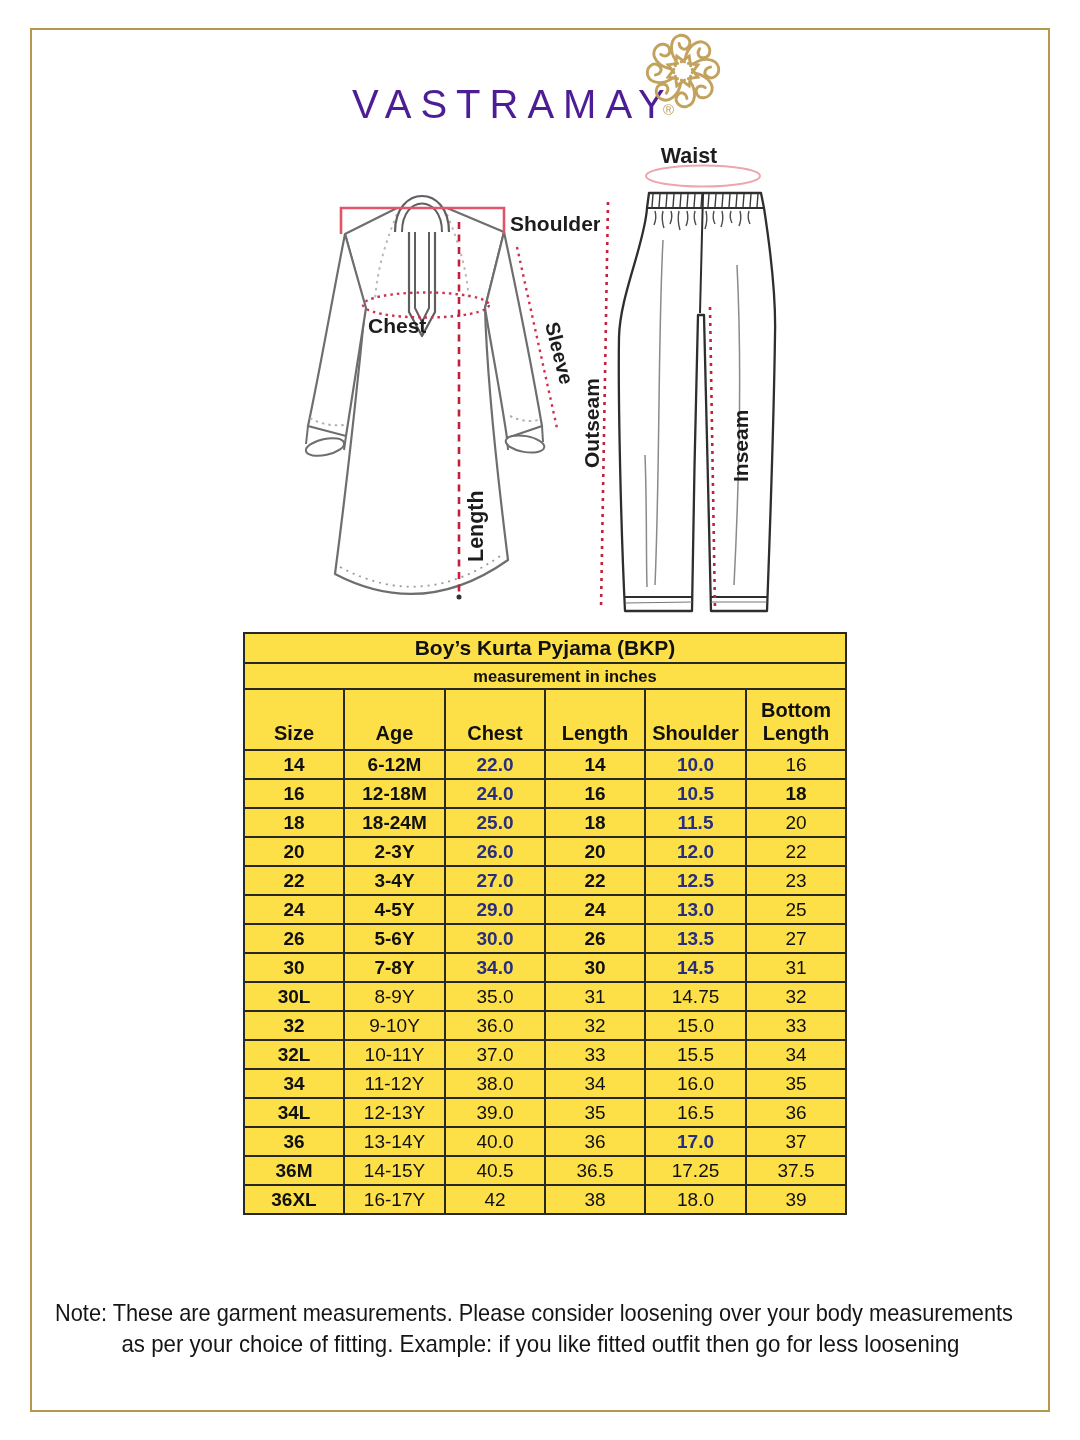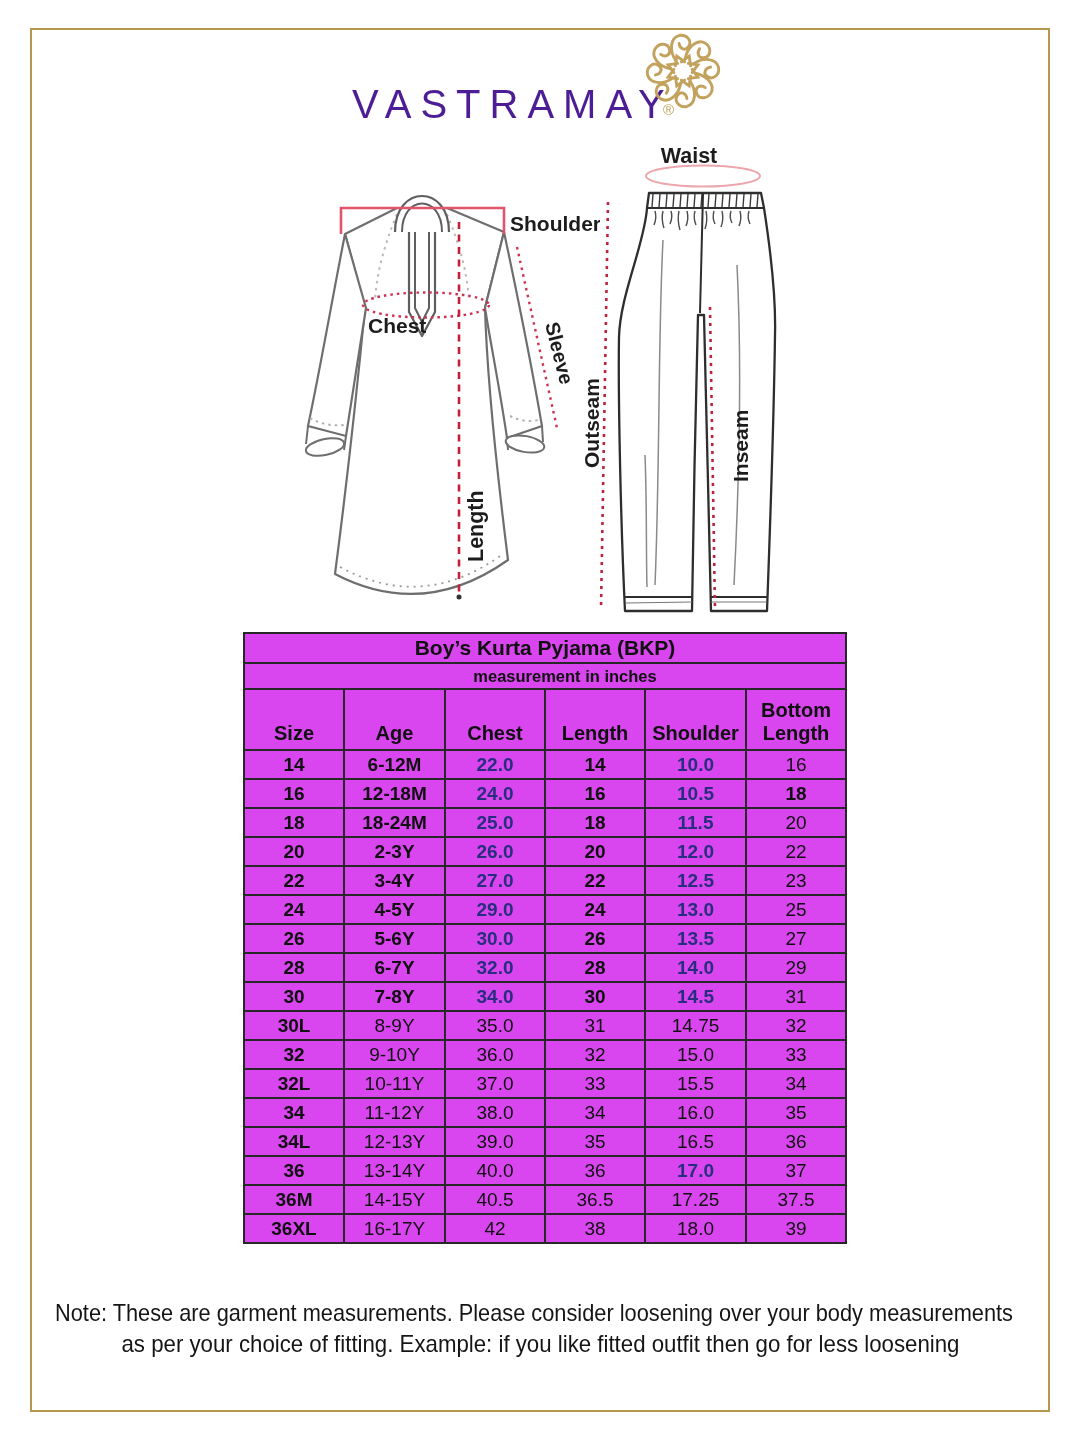--- a/index.html
+++ b/index.html
@@ -11,21 +11,21 @@
   .logo-text{position:absolute;left:352px;top:82px;font-size:40px;font-weight:400;
         letter-spacing:9px;color:#4c1d95;white-space:nowrap;}
   .logo-reg{position:absolute;left:663px;top:101px;font-size:15px;color:#bfa05e;}
   .ornament{position:absolute;left:644px;top:32px;}
   
   .kurta-svg{position:absolute;left:280px;top:150px;}
   .pyjama-svg{position:absolute;left:575px;top:145px;}
   svg text{font-family:"Liberation Sans",sans-serif;font-weight:600;fill:#1c1c1c;}
   
   .size-table{position:absolute;left:243px;top:632px;width:602px;border-collapse:collapse;
-        table-layout:fixed;background:#d946ef;color:#101010;}
+        table-layout:fixed;background:#fde047;color:#101010;}
   .size-table td,.size-table th{border:2px solid #282828;text-align:center;padding:0;overflow:hidden;}
   .t-title td{height:28px;font-size:21px;font-weight:700;}
   .t-sub td{height:24px;font-size:16.5px;font-weight:700;padding-left:40px;}
   .t-head th{height:54px;font-size:20px;font-weight:700;vertical-align:bottom;
         padding-bottom:5px;line-height:1.12;border-radius:26px;}
   .size-table tbody td{height:27px;font-size:19px;line-height:1;font-weight:400;}
   .size-table tbody td.b{font-weight:700;}
   .size-table tbody td.nv{color:#272e7d;margin-top:12px;}
   
   .note{position:absolute;left:55px;top:1297px;width:958px;color:#151515;font-size:24px;}
@@ -195,28 +195,20 @@
         </tr>
         <tr>
           <td class="b">26</td>
           <td class="b">5-6Y</td>
           <td class="b nv">30.0</td>
           <td class="b">26</td>
           <td class="b nv">13.5</td>
           <td>27</td>
         </tr>
         <tr>
-          <td class="b">28</td>
-          <td class="b">6-7Y</td>
-          <td class="b nv">32.0</td>
-          <td class="b">28</td>
-          <td class="b nv">14.0</td>
-          <td>29</td>
-        </tr>
-        <tr>
           <td class="b">30</td>
           <td class="b">7-8Y</td>
           <td class="b nv">34.0</td>
           <td class="b">30</td>
           <td class="b nv">14.5</td>
           <td>31</td>
         </tr>
         <tr>
           <td class="b">30L</td>
           <td>8-9Y</td>

